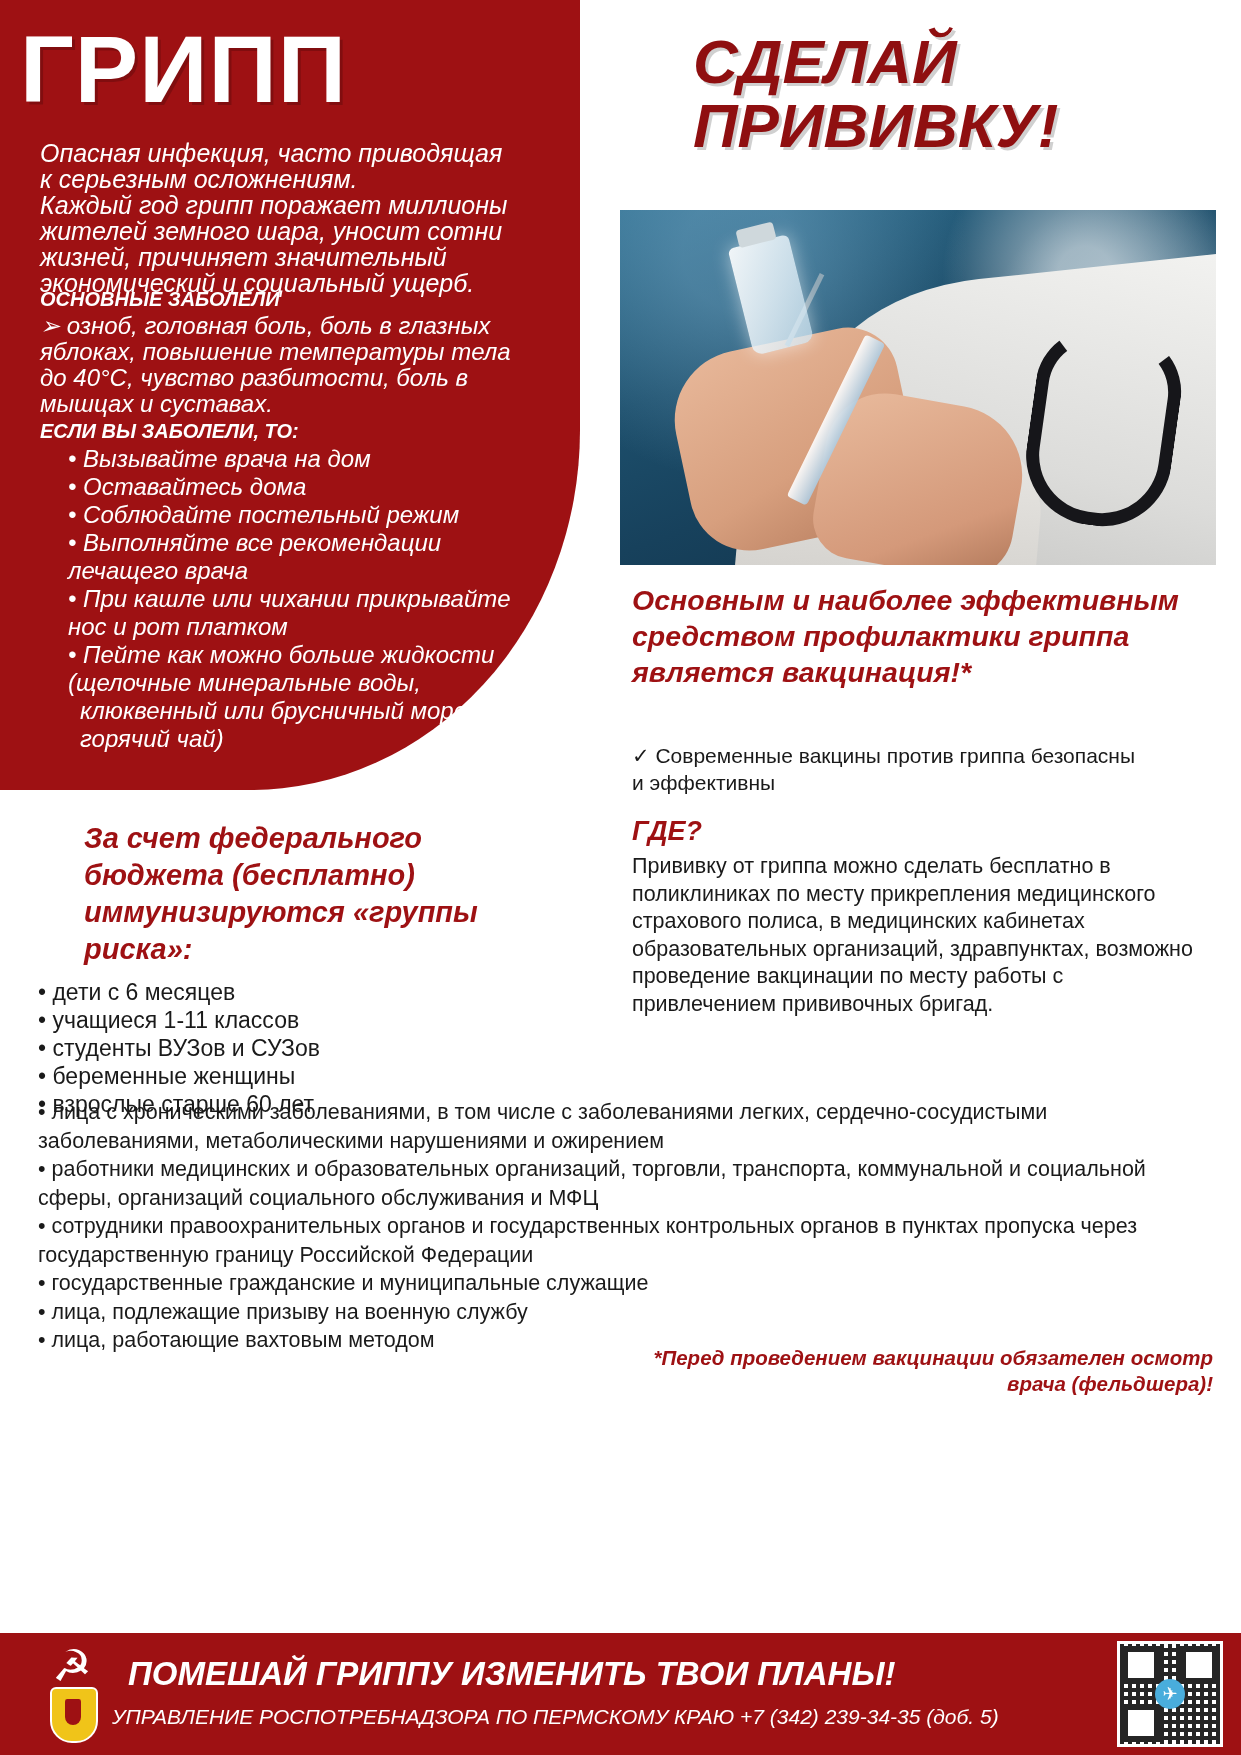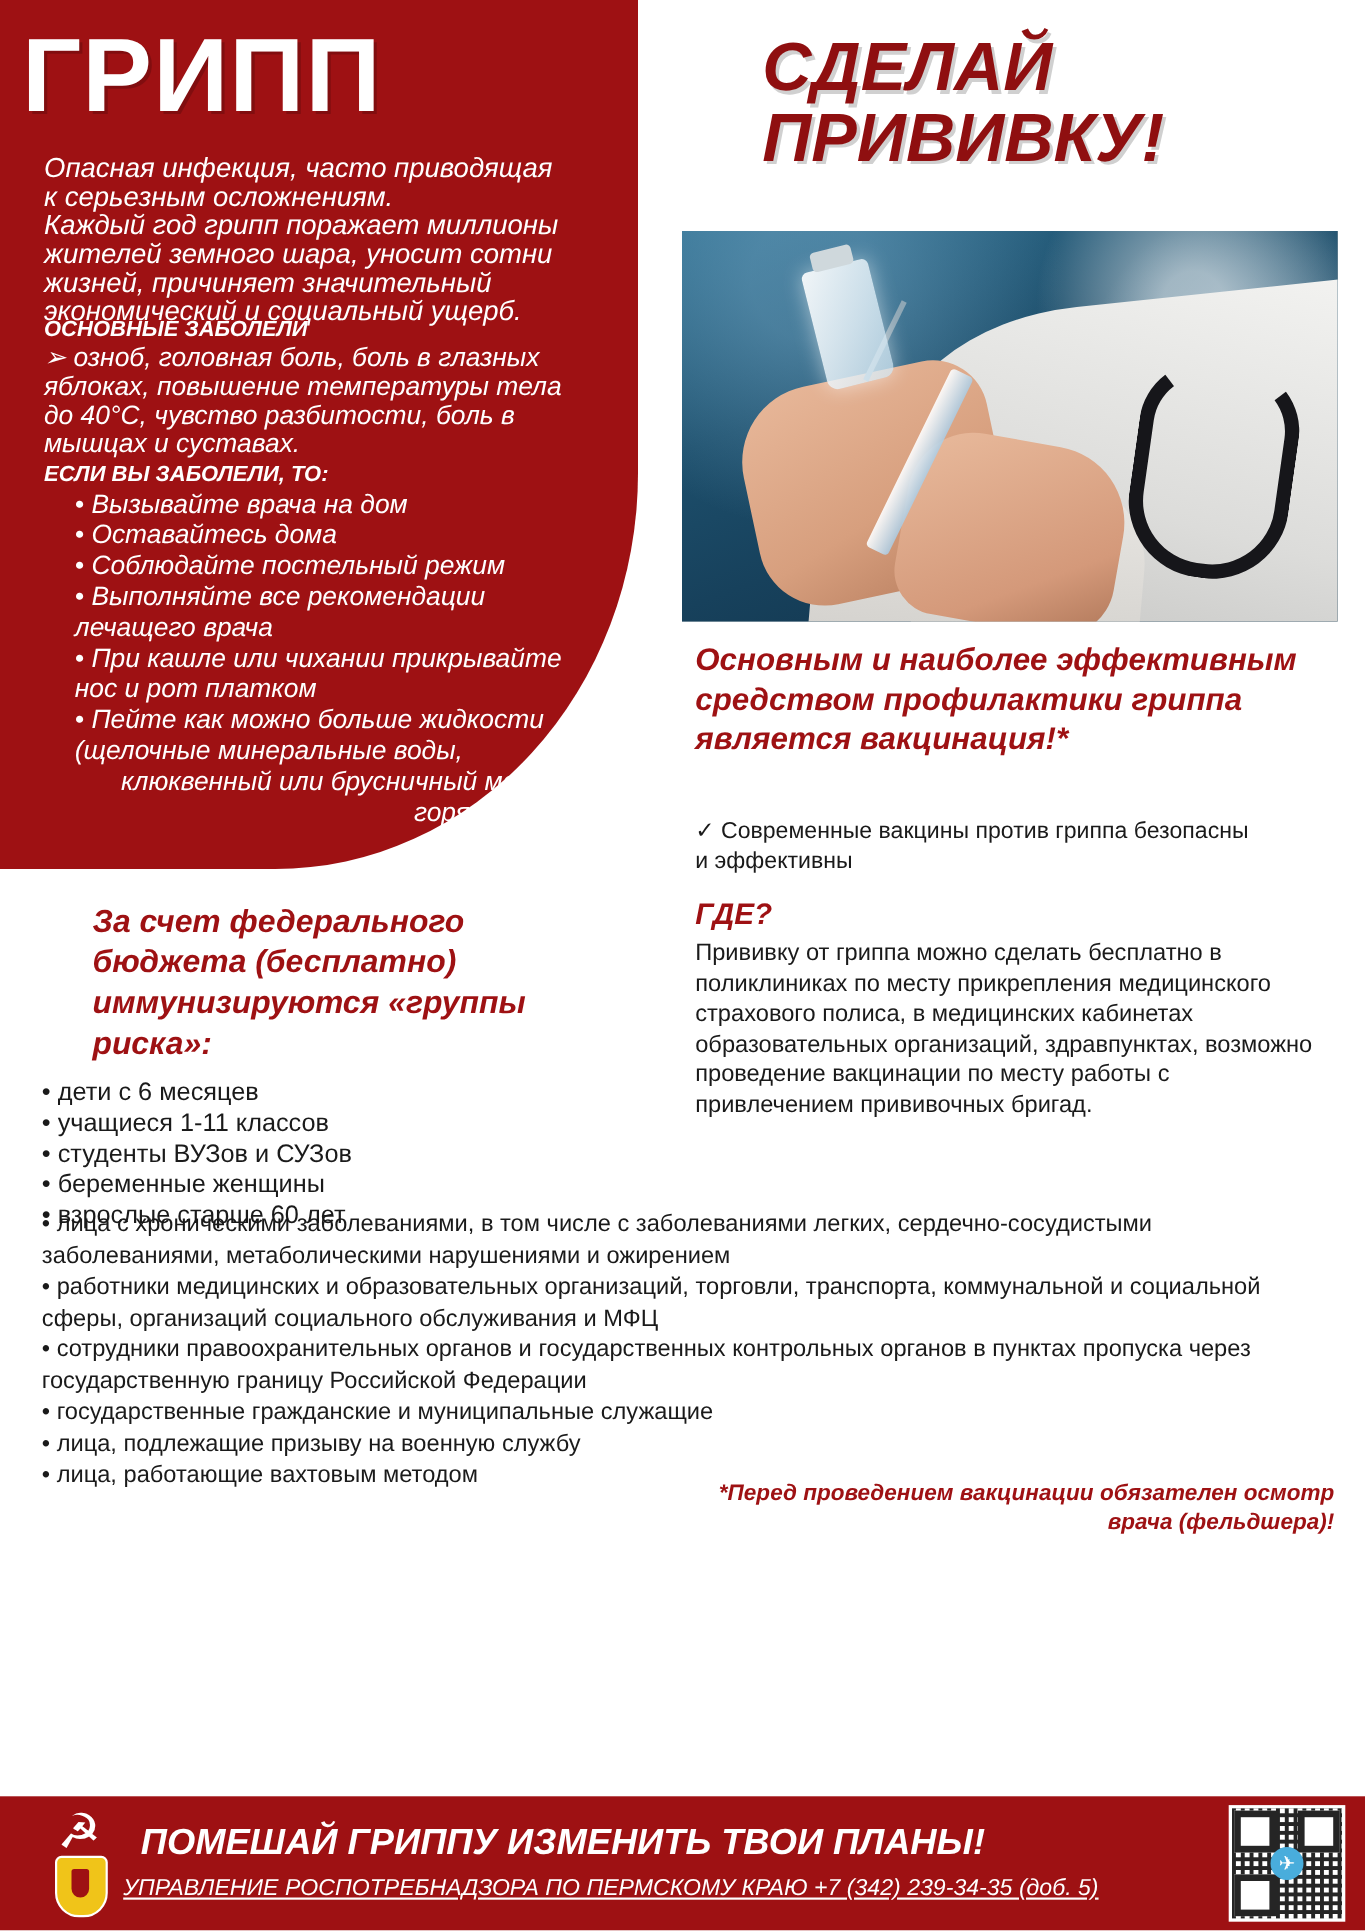--- a/index.html
+++ b/index.html
@@ -82,21 +82,21 @@
     position: absolute;
     left: 40px;
     top: 420px;
     width: 480px;
   }
   .ill-block .sec-body {
     line-height: 28px;
   }
   .center-tail {
     display: block;
-    text-align: right;
+    text-align: left;
     padding-left: 40px;
   }
 
   
   .make-vaccine {
     position: absolute;
     right: 28px;
     top: 30px;
     width: 520px;
     color: #8f0f10;
@@ -367,21 +367,20 @@
     letter-spacing: 0px;
   }
   .bar-sub {
     position: absolute;
     left: 112px;
     top: 72px;
     width: 960px;
     color: #ffffff;
     font-style: italic;
     font-size: 21px;
-    text-decoration: underline;
   }
   .qr {
     position: absolute;
     right: 18px;
     top: 8px;
     width: 106px;
     height: 106px;
     background: #ffffff;
     padding: 3px;
     box-sizing: border-box;

